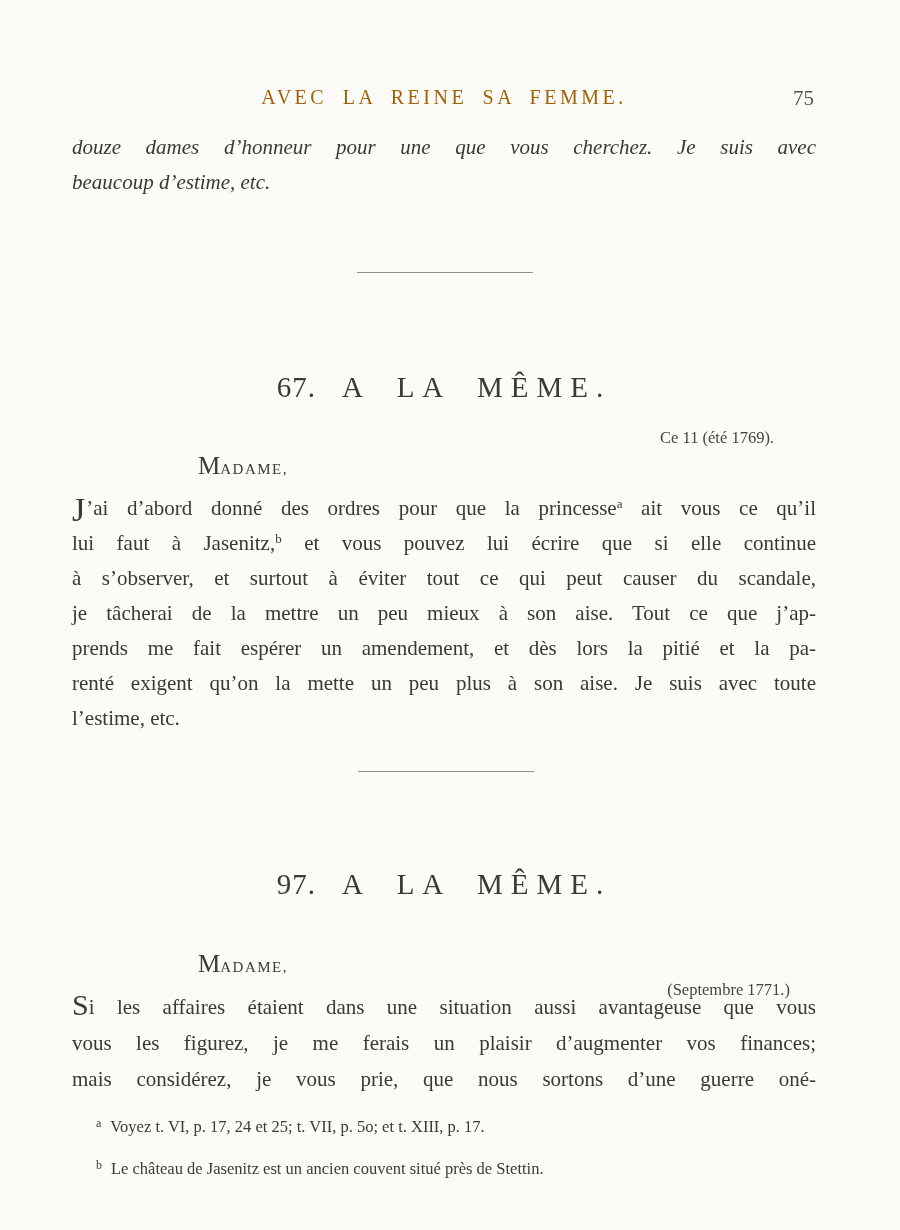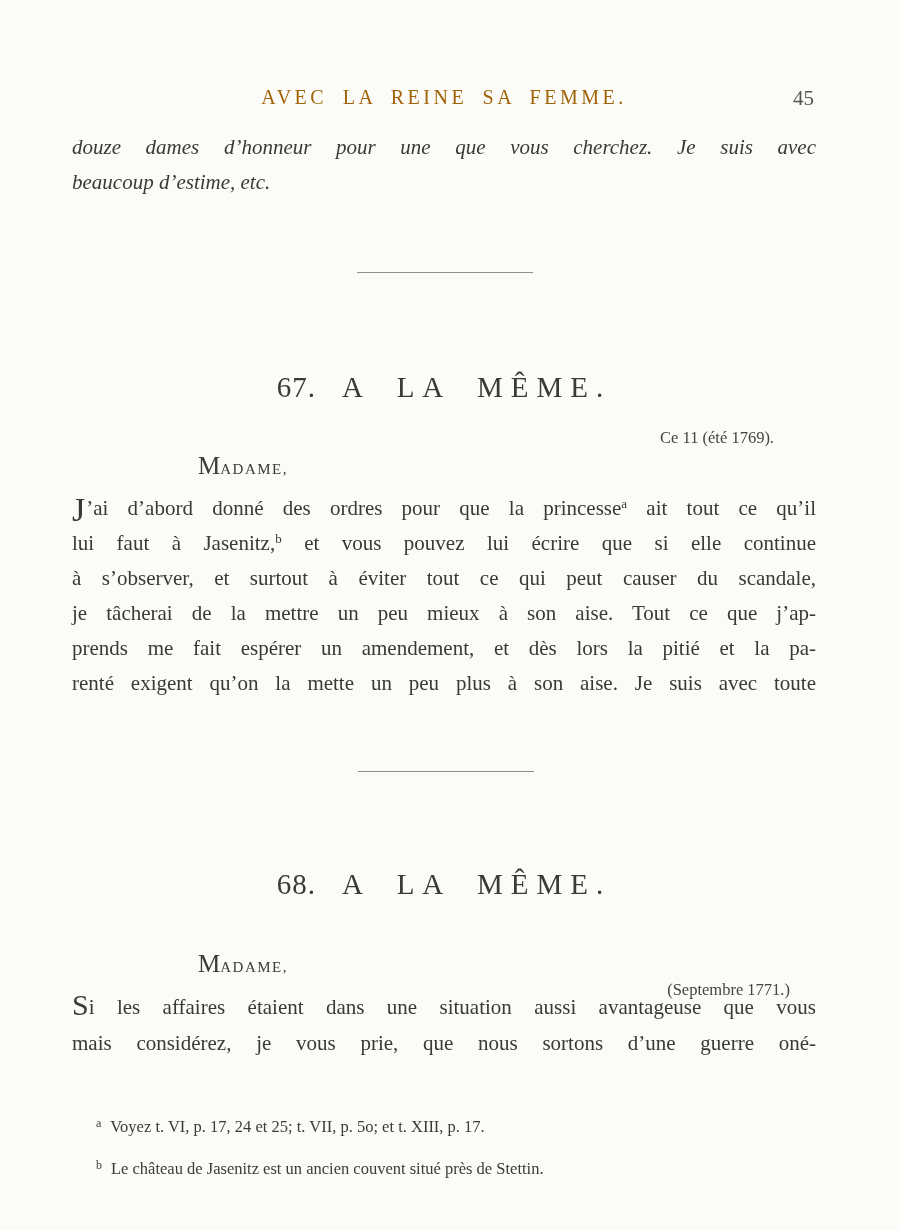--- a/index.html
+++ b/index.html
@@ -148,63 +148,65 @@
     margin-right: 9px;
   }
 </style>
 </head>
 <body>
 
 <div class="page">
 
   <div class="running-header">
     <span class="running-header-title">AVEC LA REINE SA FEMME.</span>
-    <span class="page-number">45</span>
+    <span class="page-number">75</span>
   </div>
 
   <div class="textblock intro">
     <div class="bline">douze dames d’honneur pour une que vous cherchez.  Je suis avec</div>
     <div class="bline plain">beaucoup d’estime, etc.</div>
   </div>
 
   <div class="rule rule-1"></div>
 
   <div class="letter-heading heading-67">
     <span class="letter-number">67.</span><span class="letter-title">A LA MÊME.</span>
   </div>
 
   <div class="dateline dateline-67">Ce 11 (été 1769).</div>
 
   <div class="salutation salutation-67">
     <span class="sal-initial">M</span><span class="sal-small">adame,</span>
   </div>
 
   <div class="textblock body-67">
-    <div class="bline"><span class="drop-initial">J</span><span>’ai d’abord donné des ordres pour que la princesse</span><span class="supmark">a</span><span> ait tout ce qu’il</span></div>
+    <div class="bline"><span class="drop-initial">J</span><span>’ai d’abord donné des ordres pour que la princesse</span><span class="supmark">a</span><span> ait vous ce qu’il</span></div>
     <div class="bline"><span>lui faut à Jasenitz,</span><span class="supmark">b</span><span> et vous pouvez lui écrire que si elle continue</span></div>
     <div class="bline">à s’observer, et surtout à éviter tout ce qui peut causer du scandale,</div>
     <div class="bline">je tâcherai de la mettre un peu mieux à son aise.  Tout ce que j’ap-</div>
     <div class="bline">prends me fait espérer un amendement, et dès lors la pitié et la pa-</div>
     <div class="bline">renté exigent qu’on la mette un peu plus à son aise.  Je suis avec toute</div>
+    <div class="bline plain">l’estime, etc.</div>
   </div>
 
   <div class="rule rule-2"></div>
 
   <div class="letter-heading heading-68">
-    <span class="letter-number">68.</span><span class="letter-title">A LA MÊME.</span>
+    <span class="letter-number">97.</span><span class="letter-title">A LA MÊME.</span>
   </div>
 
   <div class="dateline dateline-68">(Septembre 1771.)</div>
 
   <div class="salutation salutation-68">
     <span class="sal-initial">M</span><span class="sal-small">adame,</span>
   </div>
 
   <div class="textblock body-68">
     <div class="bline"><span class="big-initial">S</span><span>i les affaires étaient dans une situation aussi avantageuse que vous</span></div>
+    <div class="bline">vous les figurez, je me ferais un plaisir d’augmenter vos finances;</div>
     <div class="bline">mais considérez, je vous prie, que nous sortons d’une guerre oné-</div>
   </div>
 
   <div class="footnotes">
     <div class="footnote-line"><span class="fn-marker">a</span><span>Voyez t. VI, p. 17, 24 et 25; t. VII, p. 5o; et t. XIII, p. 17.</span></div>
     <div class="footnote-line"><span class="fn-marker">b</span><span>Le château de Jasenitz est un ancien couvent situé près de Stettin.</span></div>
   </div>
 
 </div>
 

